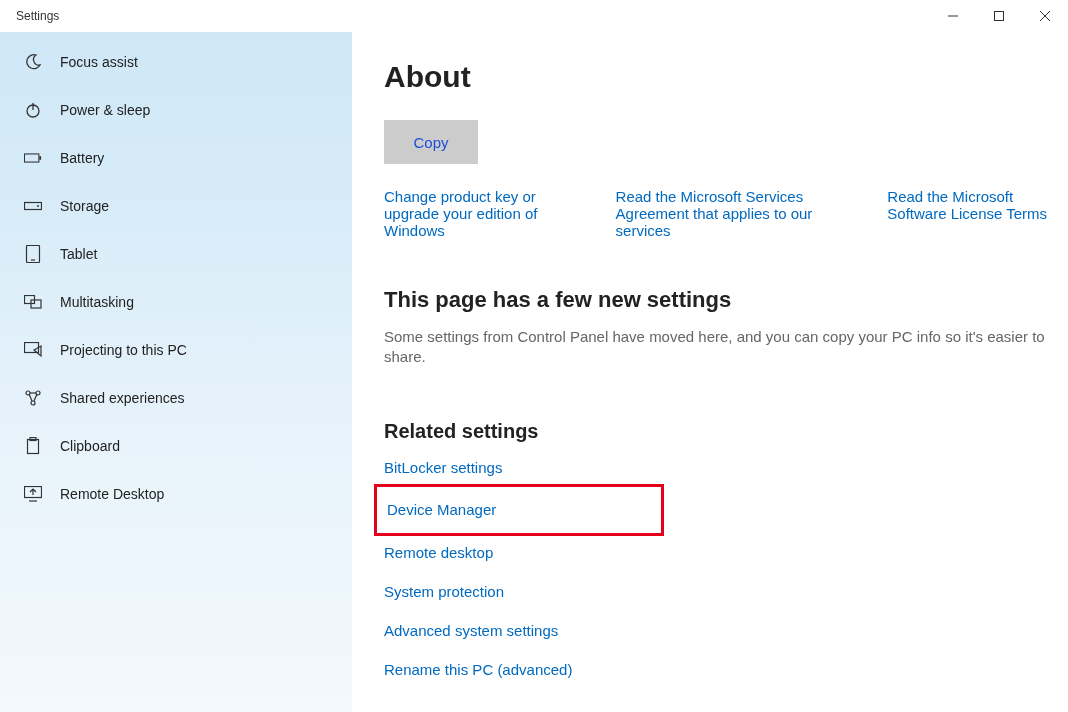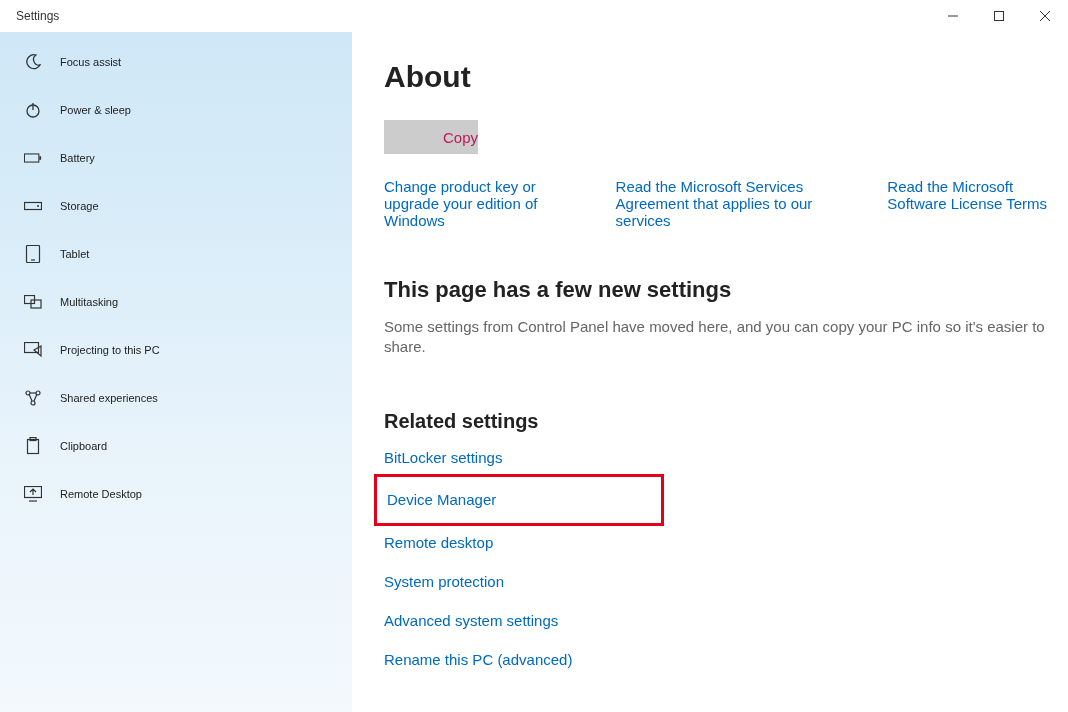--- a/index.html
+++ b/index.html
@@ -14,25 +14,25 @@
   .sidebar { width: 352px; background: linear-gradient(180deg,#cfe7f7 0%, #d7ecf8 25%, #e8f3fb 60%, #f3f9fd 100%); padding: 0; display: flex; flex-direction: column; }
   .side-section { padding: 8px 18px 0 18px; }
   .home-row { display: flex; align-items: center; gap: 16px; height: 48px; padding-left: 6px; cursor: pointer; }
   .home-row .icon { width: 18px; display:flex; justify-content:center; }
   .home-row .lbl { font-size: 15px; color: #222; }
   .search-wrap { margin-top: 8px; height: 36px; border: 2px solid #0a3a9b; background: #fff; display:flex; align-items:center; padding: 0 8px 0 10px; }
   .search-wrap input { flex:1; border:none; outline:none; font-size: 15px; color:#666; background:transparent; }
   .search-icon { color:#6a6a6a; }
   .cat-title { font-weight:600; font-size:15px; margin-top: 28px; margin-bottom: 10px; color:#222; padding-left: 2px; }
   .nav-list { padding: 6px 0 0 18px; display:flex; flex-direction:column; }
-  .nav-item { display:flex; align-items:center; gap: 18px; height: 48px; padding-left: 6px; cursor:pointer; color:#222; font-size:11px; }
+  .nav-item { display:flex; align-items:center; gap: 18px; height: 48px; padding-left: 6px; cursor:pointer; color:#222; font-size:14px; }
   .nav-item .icon { width: 18px; display:flex; justify-content:center; color:#333; }
   .main { flex:1; padding: 16px 20px 0 32px; overflow:hidden; position:relative; }
   .page-title { font-size: 30px; font-weight: 600; color:#222; margin-top: 12px; margin-bottom: 8px; }
-  .copy-btn { margin-top: 18px; width: 94px; height: 34px; background:#ccc; border:none; font-size:15px; color:#be185d; cursor:pointer;text-align:right; }
+  .copy-btn { margin-top: 18px; width: 94px; height: 44px; background:#ccc; border:none; font-size:15px; color:#1d4ed8; cursor:pointer; }
   .links-block { margin-top: 24px; display:flex; gap: 24px; }
   .link { color:#0069c0; font-size:15px; cursor:pointer; }
   .sub-heading { font-size: 22px; font-weight:600; color:#222; margin-top: 48px; }
   .sub-desc { font-size: 15px; color:#666; margin-top: 14px; line-height: 1.3; }
   .related-heading { font-size: 20px; font-weight:600; color:#222; margin-top: 54px; }
   .related-list { margin-top: 16px; display:flex; flex-direction:column; gap: 22px; }
   .related-link { color:#0069c0; font-size:15px; cursor:pointer; }
   .highlight-box { border: 3px solid #e2001a; padding: 14px 160px 14px 10px; margin: -14px 12px -14px -10px; width: 290px; display:inline-block; }
   svg { display:block; }
 </style>

